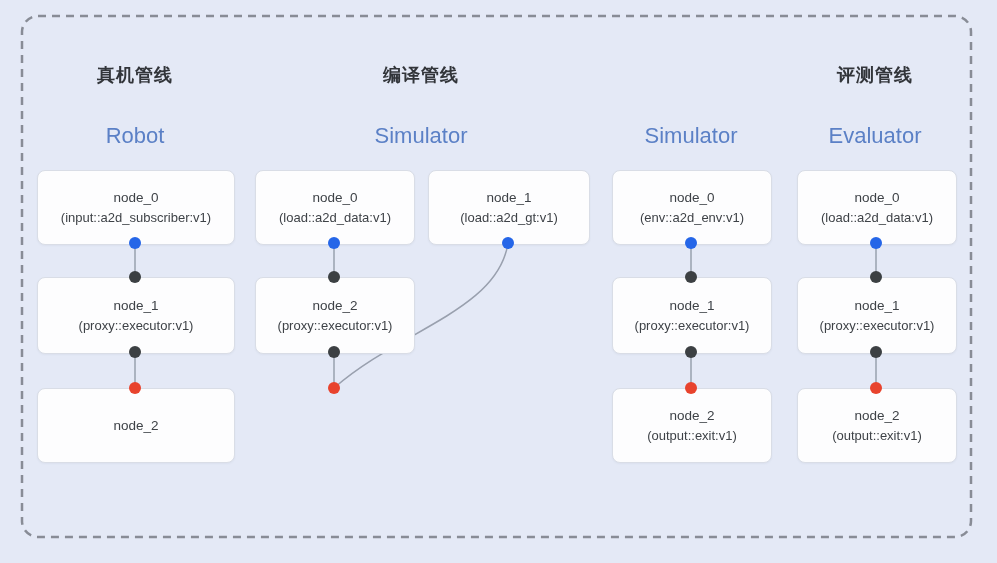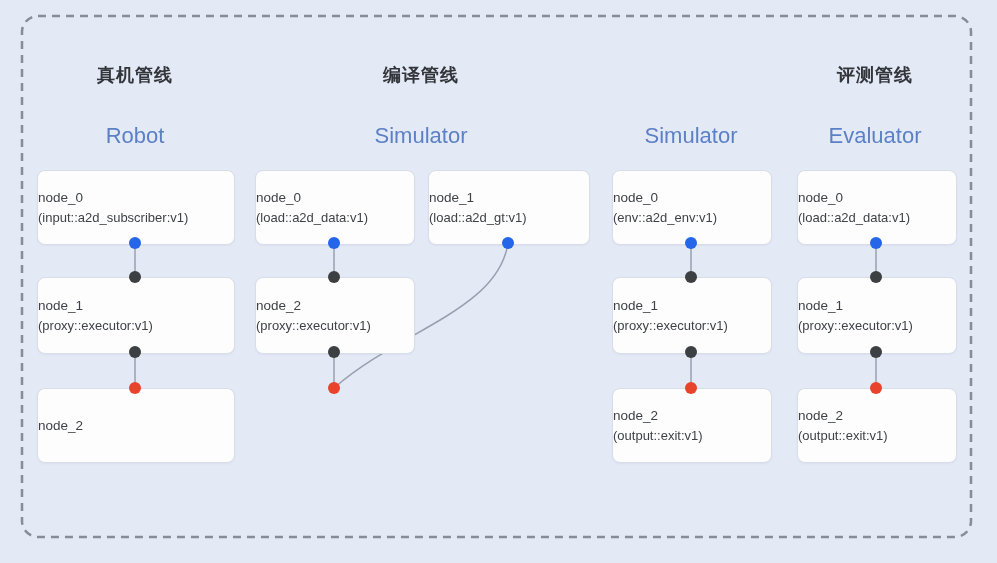--- a/index.html
+++ b/index.html
@@ -5,21 +5,21 @@
   html,body{margin:0;padding:0;}
   body{font-family:"Liberation Sans","DejaVu Sans",sans-serif;background:#ffffff;}
   .canvas{position:relative;width:997px;height:563px;background:#e4e9f6;overflow:hidden;}
   .layer{position:absolute;left:0;top:0;width:997px;height:563px;pointer-events:none;}
   #line-layer{z-index:0;}
   #dot-layer{z-index:3;}
   .node{
     position:absolute;z-index:2;
     background:#fdfdfe;border:1px solid #d9dde6;border-radius:8px;
     box-shadow:0 1px 2px rgba(60,70,100,0.05);
-    display:flex;flex-direction:column;align-items:flex-start;justify-content:center;
+    display:flex;flex-direction:column;align-items:center;justify-content:center;
     text-align:center;
   }
   .node-title{font-size:13.5px;color:#3e4247;line-height:21px;}
   .node-sub{font-size:13px;color:#3e4247;line-height:20px;}
   .hdr-zh{
     position:absolute;z-index:2;top:63px;transform:translateX(-50%);
     font-size:18px;font-weight:bold;color:#32353a;letter-spacing:1px;white-space:nowrap;
   }
   .hdr-en{
     position:absolute;z-index:2;top:123px;transform:translateX(-50%);

